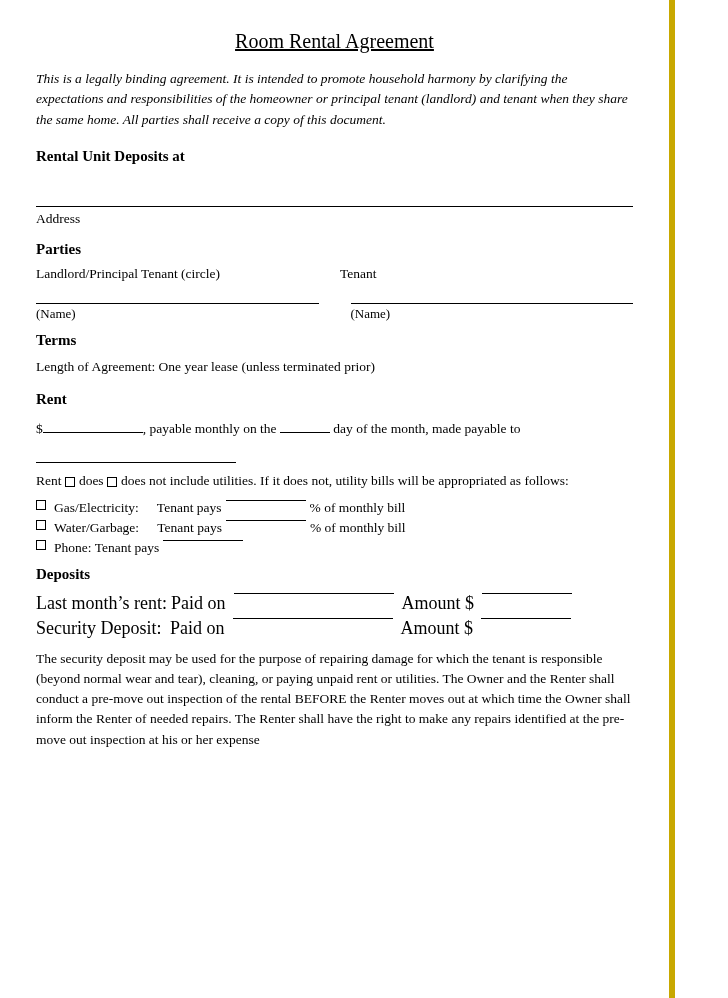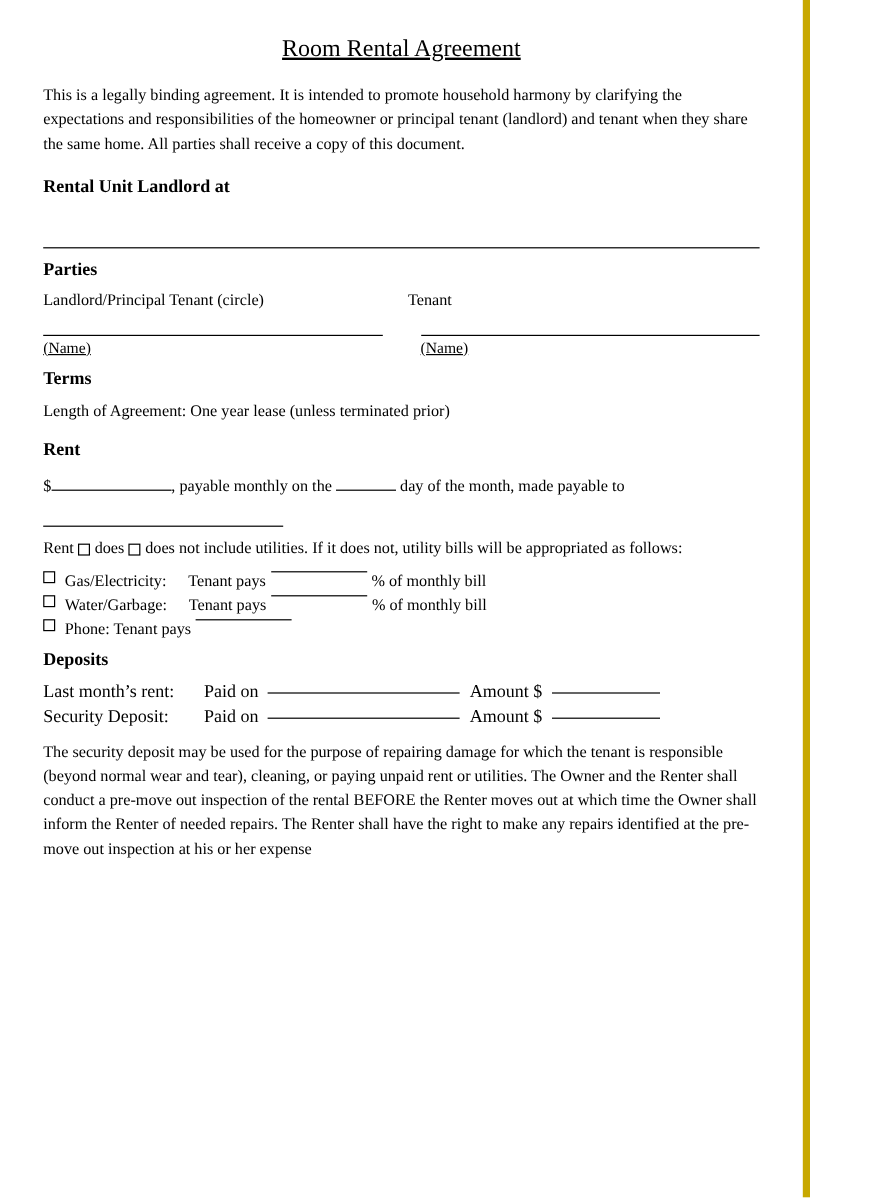--- a/index.html
+++ b/index.html
@@ -32,20 +32,21 @@
       font-weight: normal;
       text-decoration: underline;
       margin-bottom: 16px;
       padding-top: 10px;
     }
 
     .intro-text {
       font-size: 13.5px;
       line-height: 1.5;
       margin-bottom: 18px;
+      font-style: italic;
     }
 
     .section-heading {
       font-size: 15px;
       font-weight: bold;
       margin-bottom: 10px;
       margin-top: 4px;
     }
 
     .address-line {
@@ -69,21 +70,20 @@
     }
 
     .parties-col {
       flex: 1;
     }
 
     .parties-name-row {
       display: flex;
       gap: 32px;
       margin-bottom: 2px;
-      text-decoration: underline;
     }
 
     .name-field {
       flex: 1;
     }
 
     .name-underline {
       border-bottom: 1px solid #000;
       height: 18px;
       margin-bottom: 2px;
@@ -149,22 +149,22 @@
       display: inline-block;
       width: 80px;
     }
 
     .deposits-section {
       margin-top: 8px;
     }
 
     .deposit-row {
       display: flex;
-      align-items: center;
-      font-size: 15px;
+      align-items: flex-start;
+      font-size: 18px;
       margin-bottom: 4px;
       gap: 4px;
     }
 
     .deposit-label {
       min-width: 130px;
     }
 
     .deposit-blank {
       border-bottom: 1px solid #000;
@@ -213,22 +213,23 @@
 </head>
 <body>
 
 <div class="page">
 
   <h1 class="page-title">Room Rental Agreement</h1>
 
   <p class="intro-text">This is a legally binding agreement. It is intended to promote household harmony by clarifying the expectations and responsibilities of the homeowner or principal tenant (landlord) and tenant when they share the same home. All parties shall receive a copy of this document.</p>
 
   <div class="section-divider">
-    <div class="section-heading">Rental Unit Landlord at</div>
+    <div class="section-heading">Rental Unit Deposits at</div>
     <div class="address-line"></div>
+    <div class="field-label">Address</div>
   </div>
 
   <div class="section-divider">
     <div class="parties-title">Parties</div>
     <div class="parties-row">
       <div class="parties-col">Landlord/Principal Tenant (circle)</div>
       <div class="parties-col">Tenant</div>
     </div>
     <div class="parties-name-row">
       <div class="name-field">

